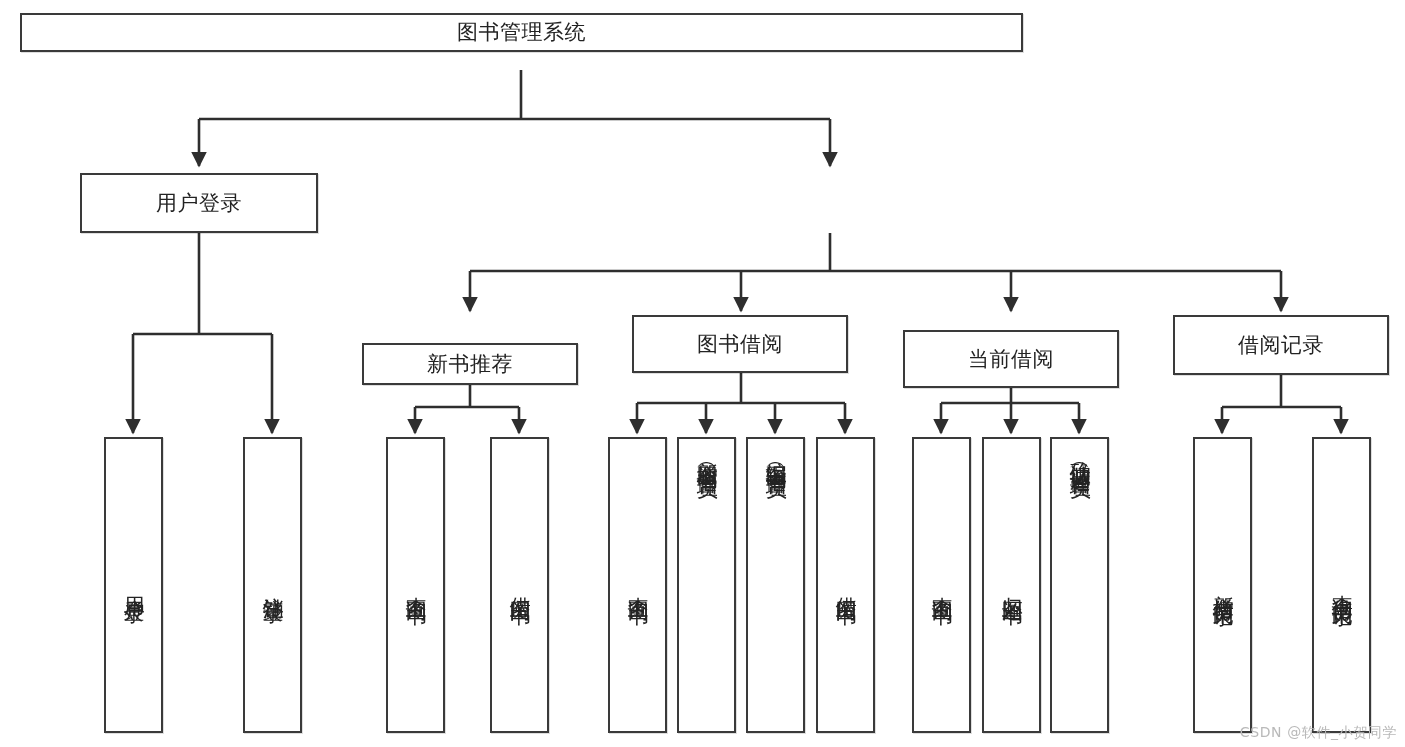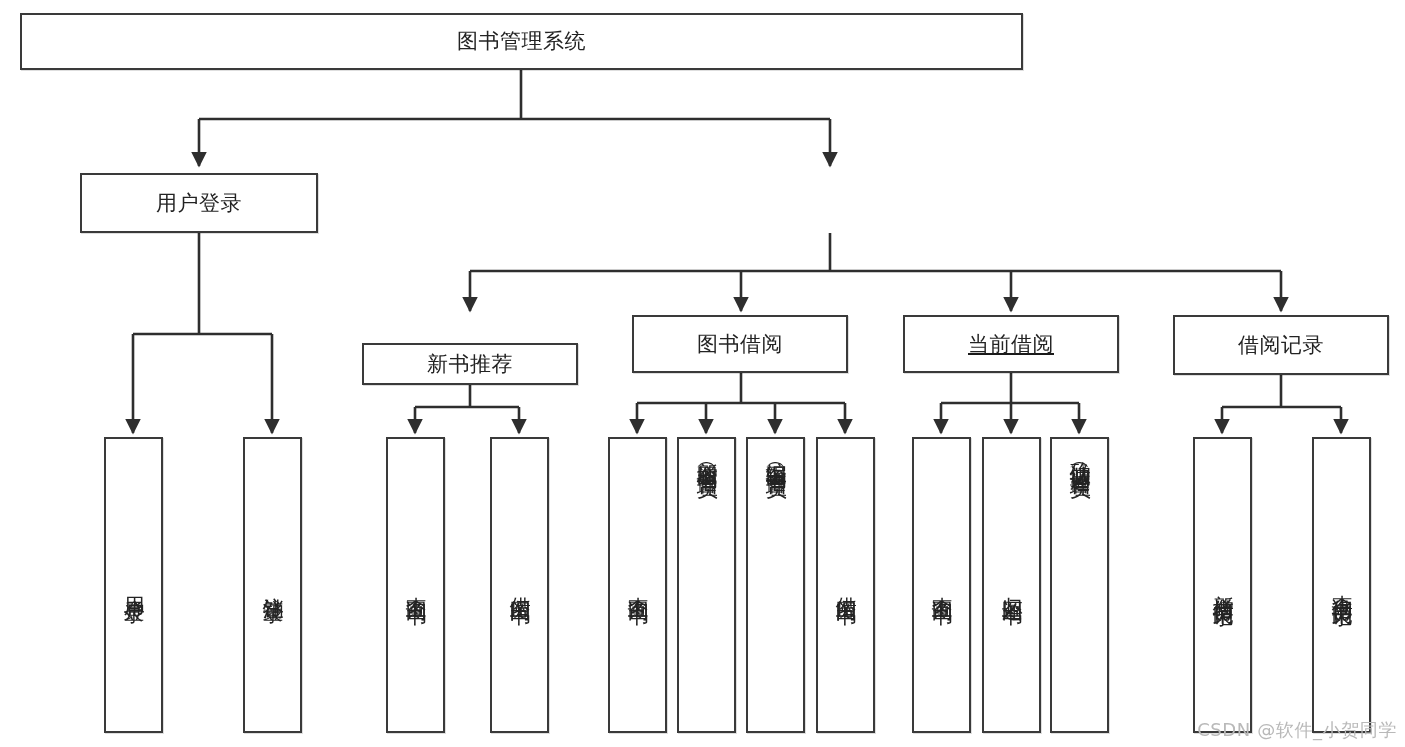--- a/index.html
+++ b/index.html
@@ -75,21 +75,21 @@
   .node.leaf.centered {
     align-items: center;
     padding-top: 0;
   }
 
   #watermark {
     position: absolute;
     right: 8px;
     bottom: 5px;
     z-index: 3;
-    font-size: 18px;
+    font-size: 14px;
     color: #b9b9b9;
     letter-spacing: 0.6px;
     white-space: nowrap;
     pointer-events: none;
   }
 </style>
 </head>
 <body>
 
 <div id="diagram-root">
@@ -138,38 +138,38 @@
       <path d="M 1011,403 L 1011,433" marker-end="url(#arrow)"></path>
       <path d="M 1079,403 L 1079,433" marker-end="url(#arrow)"></path>
 
       <path d="M 1281,373 L 1281,407"></path>
       <path d="M 1222,407 L 1341,407"></path>
       <path d="M 1222,407 L 1222,433" marker-end="url(#arrow)"></path>
       <path d="M 1341,407 L 1341,433" marker-end="url(#arrow)"></path>
     </g>
   </svg>
 
-  <div class="node root" style="left:20px; top:13px; width:1003px; height:57px;">
+  <div class="node root" style="left:20px; top:13px; width:1003px; height:39px;">
     <span class="label">图书管理系统</span>
   </div>
 
   <div class="node" style="left:80px; top:173px; width:238px; height:60px;">
     <span class="label">用户登录</span>
   </div>
 
 
   <div class="node" style="left:362px; top:315px; width:216px; height:42px;margin-top:28px;">
     <span class="label">新书推荐</span>
   </div>
 
   <div class="node" style="left:632px; top:315px; width:216px; height:58px;">
     <span class="label">图书借阅</span>
   </div>
 
-  <div class="node" style="left:903px; top:315px; width:216px; height:58px;text-decoration:underline;">
+  <div class="node" style="left:903px; top:330px; width:216px; height:58px;">
     <span class="label">当前借阅</span>
   </div>
 
   <div class="node" style="left:1173px; top:315px; width:216px; height:60px;">
     <span class="label">借阅记录</span>
   </div>
 
   <div class="node leaf centered" style="left:104px; top:437px; width:59px; height:296px;">
     <span class="label">用户登录</span>
   </div>

